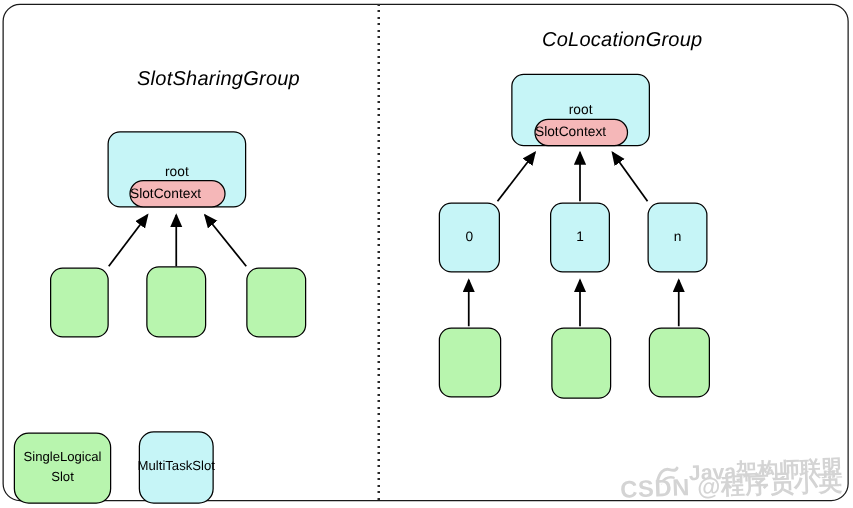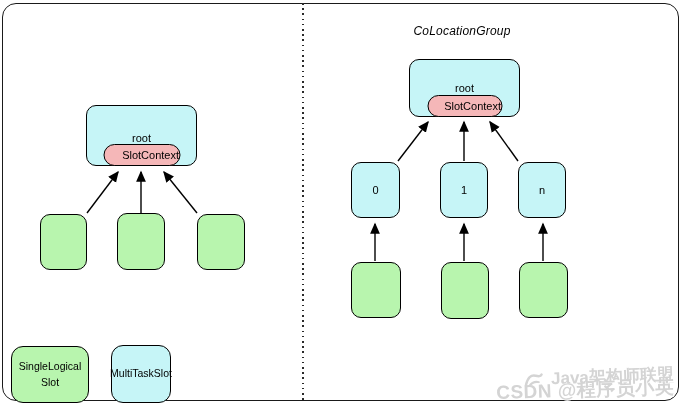--- a/index.html
+++ b/index.html
@@ -9,36 +9,36 @@
   }
   .outer-frame{
     position:absolute;left:2px;top:3px;width:675px;height:396px;
     border:1.5px solid #1a1a1a;border-radius:14px;
   }
   .divider{
     position:absolute;left:302px;top:3px;height:398px;width:1.6px;
     background:repeating-linear-gradient(to bottom,#2a2a2a 0 1.6px,transparent 1.6px 5.2px);
   }
   .panel-title{
-    position:absolute;width:200px;text-align:center;
-    font-style:italic;font-size:12px;letter-spacing:0.2px;
+    position:absolute;width:200px;text-align:right;
+    font-style:italic;font-size:16px;letter-spacing:0.2px;
   }
   .title-left{left:40px;top:55px;}
   .title-right{left:362px;top:24px;}
   .box{
     position:absolute;border:1.2px solid #000;border-radius:10px;box-sizing:border-box;
   }
   .cyan{background:var(--c-cyan,#c6f5f7);}
   .green{background:var(--c-green,#b8f5ae);}
   .root-label{
     position:absolute;left:0;right:0;text-align:center;font-size:11px;
   }
   .slot-context{
     position:absolute;left:50%;transform:translateX(-50%);bottom:-1px;
-    height:22px;line-height:20px;text-align:right;font-size:11px;
+    height:22px;line-height:20px;text-align:left;font-size:11px;
     border:1.2px solid #000;border-radius:11px;box-sizing:border-box;
     background:var(--c-pink,#f5b7b8);
   }
   .slot-num{
     display:flex;align-items:center;justify-content:center;font-size:11px;
   }
   .legend-box{
     display:flex;align-items:center;justify-content:center;text-align:center;
     font-size:10.5px;line-height:1.45;border-radius:12px;padding:2px;
   }
@@ -73,20 +73,21 @@
       <line x1="197" y1="213" x2="164" y2="172" marker-end="url(#ah)"></line>
       <line x1="398" y1="161" x2="428" y2="122" marker-end="url(#ah)"></line>
       <line x1="464" y1="161" x2="464" y2="122" marker-end="url(#ah)"></line>
       <line x1="518" y1="161" x2="490" y2="122" marker-end="url(#ah)"></line>
       <line x1="375" y1="261" x2="375" y2="224" marker-end="url(#ah)"></line>
       <line x1="464" y1="261" x2="464" y2="224" marker-end="url(#ah)"></line>
       <line x1="543" y1="261" x2="543" y2="224" marker-end="url(#ah)"></line>
     </g>
   </svg>
 
+  <div class="panel-title title-left">SlotSharingGroup</div>
 
   <div class="box cyan" style="left:86px;top:105px;width:111px;height:61px;">
     <div class="root-label" style="top:26px;">root</div>
     <div class="slot-context" style="width:77px;">SlotContext</div>
   </div>
 
   <div class="box green" style="left:40px;top:214px;width:47px;height:56px;"></div>
   <div class="box green" style="left:117px;top:213px;width:48px;height:57px;"></div>
   <div class="box green" style="left:197px;top:214px;width:48px;height:56px;"></div>
 

